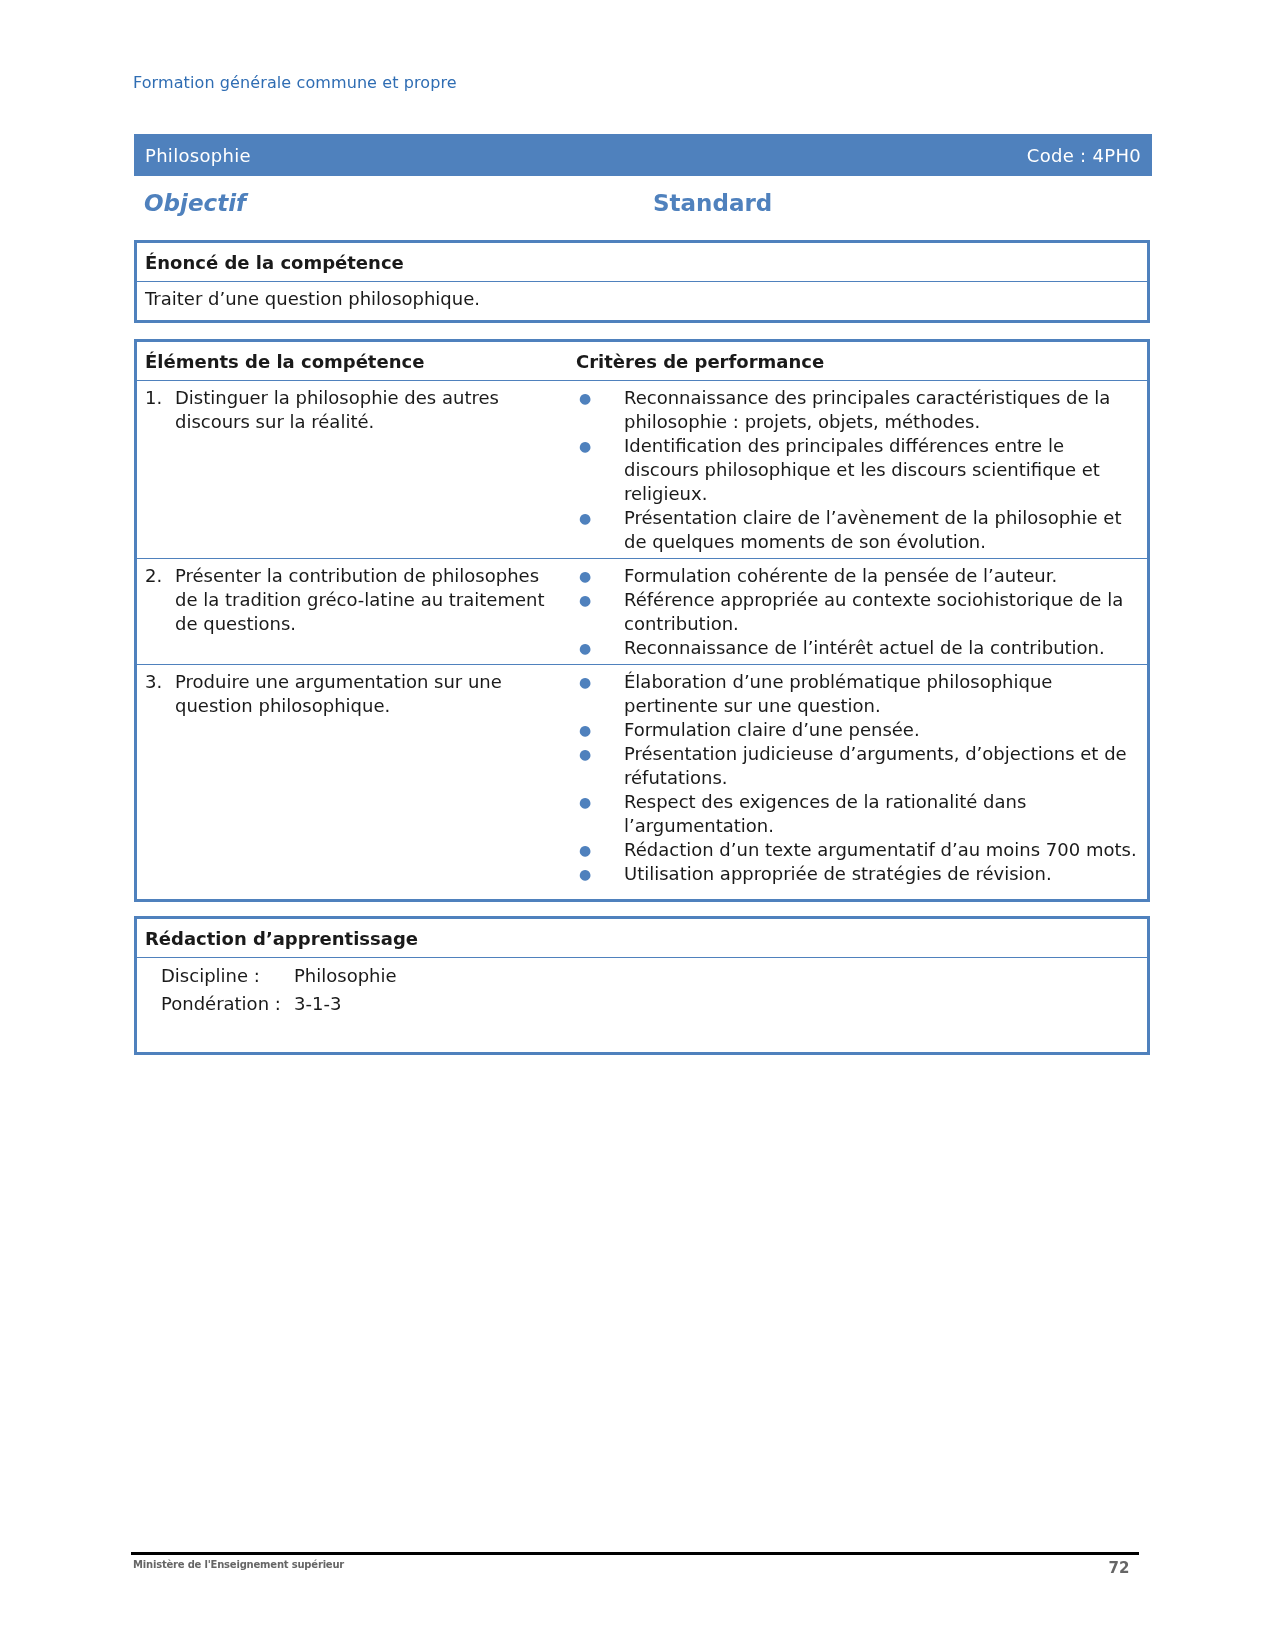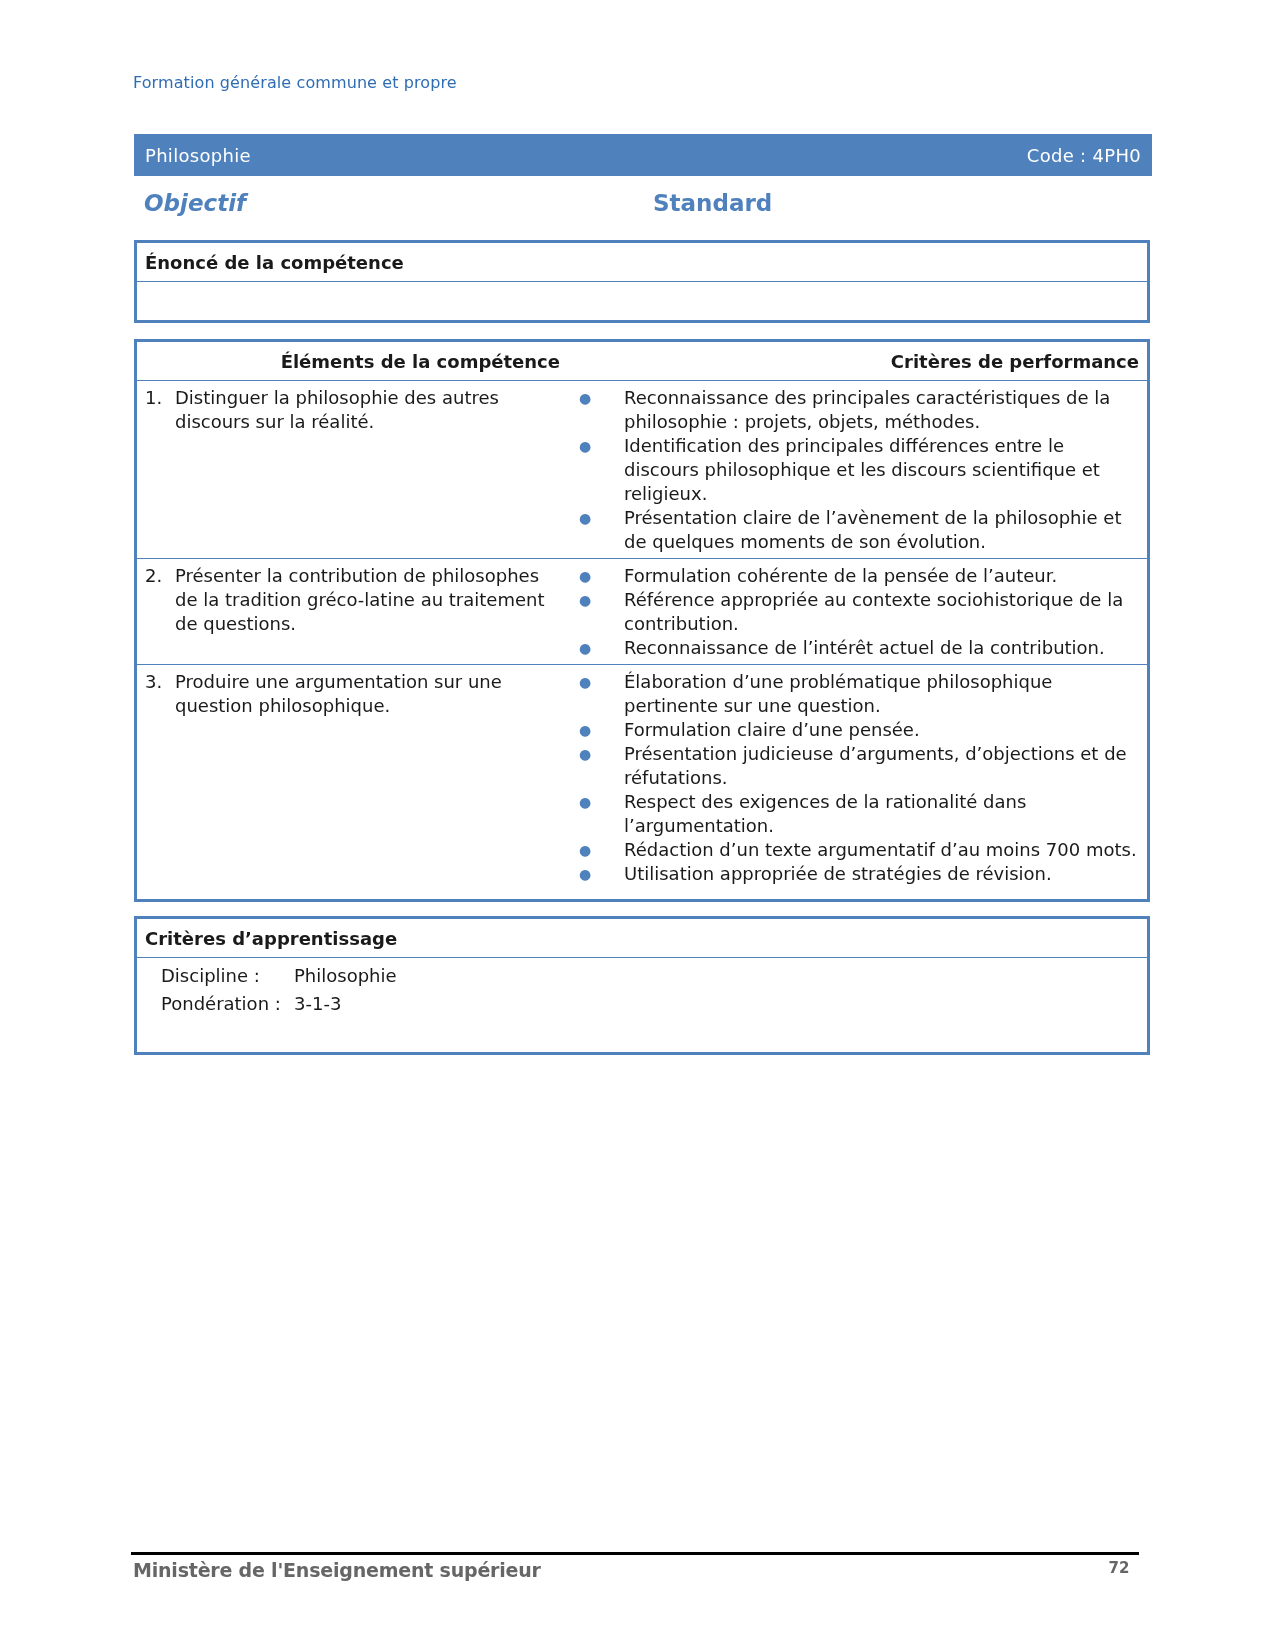--- a/index.html
+++ b/index.html
@@ -9,54 +9,55 @@
   .obj-row { position:absolute; left:144px; top:190px; width:1000px; height:34px; }
   .obj-row .lbl { position:absolute; top:0; font-size:23px; font-weight:bold; color:#4f81bd; }
   .obj-row .lbl.objectif { left:0;font-style:italic; }
   .obj-row .lbl.standard { left:509px; }
   .box { position:absolute; left:134px; width:1016px; border:3px solid #4f81bd; box-sizing:border-box; background:#fff; }
   .box .head { font-weight:bold; font-size:18px; padding:9px 8px 8px 8px; border-bottom:1.5px solid #4f81bd; }
   .box .body-text { font-size:18px; padding:6px 8px 5px 8px; }
   #enonce { top:240px; height:83px; }
   #elements { top:339px; height:563px; }
   .etable { width:100%; border-collapse:collapse; font-size:18px; }
-  .etable th { text-align:right; font-weight:bold; padding:9px 8px 8px 8px; border-bottom:1.5px solid #4f81bd; }
+  .etable th { text-align:left; font-weight:bold; padding:9px 8px 8px 8px; border-bottom:1.5px solid #4f81bd; }
   .etable td { vertical-align:top; padding:5px 8px 0 8px; line-height:24px; }
   .etable tr.row + tr.row td { border-top:1.5px solid #4f81bd; }
   .etable td.el { width:415px; }
   .el-item { display:flex; }
   .el-num { width:30px; flex:none; }
   .crit-list { list-style:none; margin:0; padding:0 0 4px 0; }
   .crit-list li { display:flex; }
   .bullet { width:45px; flex:none; color:#4f81bd; font-size:14px; line-height:24px; padding-left:3px; }
   #activites { top:916px; height:139px; }
   .kv { display:flex; font-size:18px; line-height:28px; padding-left:24px; }
   .kv .k { width:133px; }
   .kv-wrap { padding-top:4px; }
   .footer-line { position:absolute; left:131px; top:1552px; width:1008px; height:3px; background:#000; }
-  .footer-left { position:absolute; left:133px; top:1559px; font-size:19px; font-weight:bold; color:#666; letter-spacing:-0.2px; }
+  .footer-left { position:absolute; left:133px; top:1559px; font-size:10px; font-weight:bold; color:#666; letter-spacing:-0.2px; }
   .footer-right { position:absolute; left:1100px; top:1559px; width:38px; text-align:center; font-size:15px; font-weight:bold; color:#666; }
 </style>
 </head>
 <body>
 
 <div class="page-header">Formation générale commune et propre</div>
 
 <div class="title-bar">
   <span>Philosophie</span>
   <span>Code : 4PH0</span>
 </div>
 
 <div class="obj-row">
   <span class="lbl objectif">Objectif</span>
   <span class="lbl standard">Standard</span>
 </div>
 
 <div class="box" id="enonce">
   <div class="head">Énoncé de la compétence</div>
+  <div class="body-text">Traiter d’une question philosophique.</div>
 </div>
 
 <div class="box" id="elements">
   <table class="etable">
     <thead>
       <tr>
         <th>Éléments de la compétence</th>
         <th>Critères de performance</th>
       </tr>
     </thead>
@@ -143,21 +144,21 @@
                 <span>Utilisation appropriée de stratégies de révision.</span>
               </li>
             </ul>
           </td>
         </tr>
       </tbody>
   </table>
 </div>
 
 <div class="box" id="activites">
-  <div class="head">Critères d’apprentissage</div>
+  <div class="head">Rédaction d’apprentissage</div>
   <div class="kv-wrap" id="activites-fields">
       <div class="kv">
         <span class="k">Discipline :</span>
         <span>Philosophie</span>
       </div>
       <div class="kv">
         <span class="k">Pondération :</span>
         <span>3-1-3</span>
       </div>
     </div>

